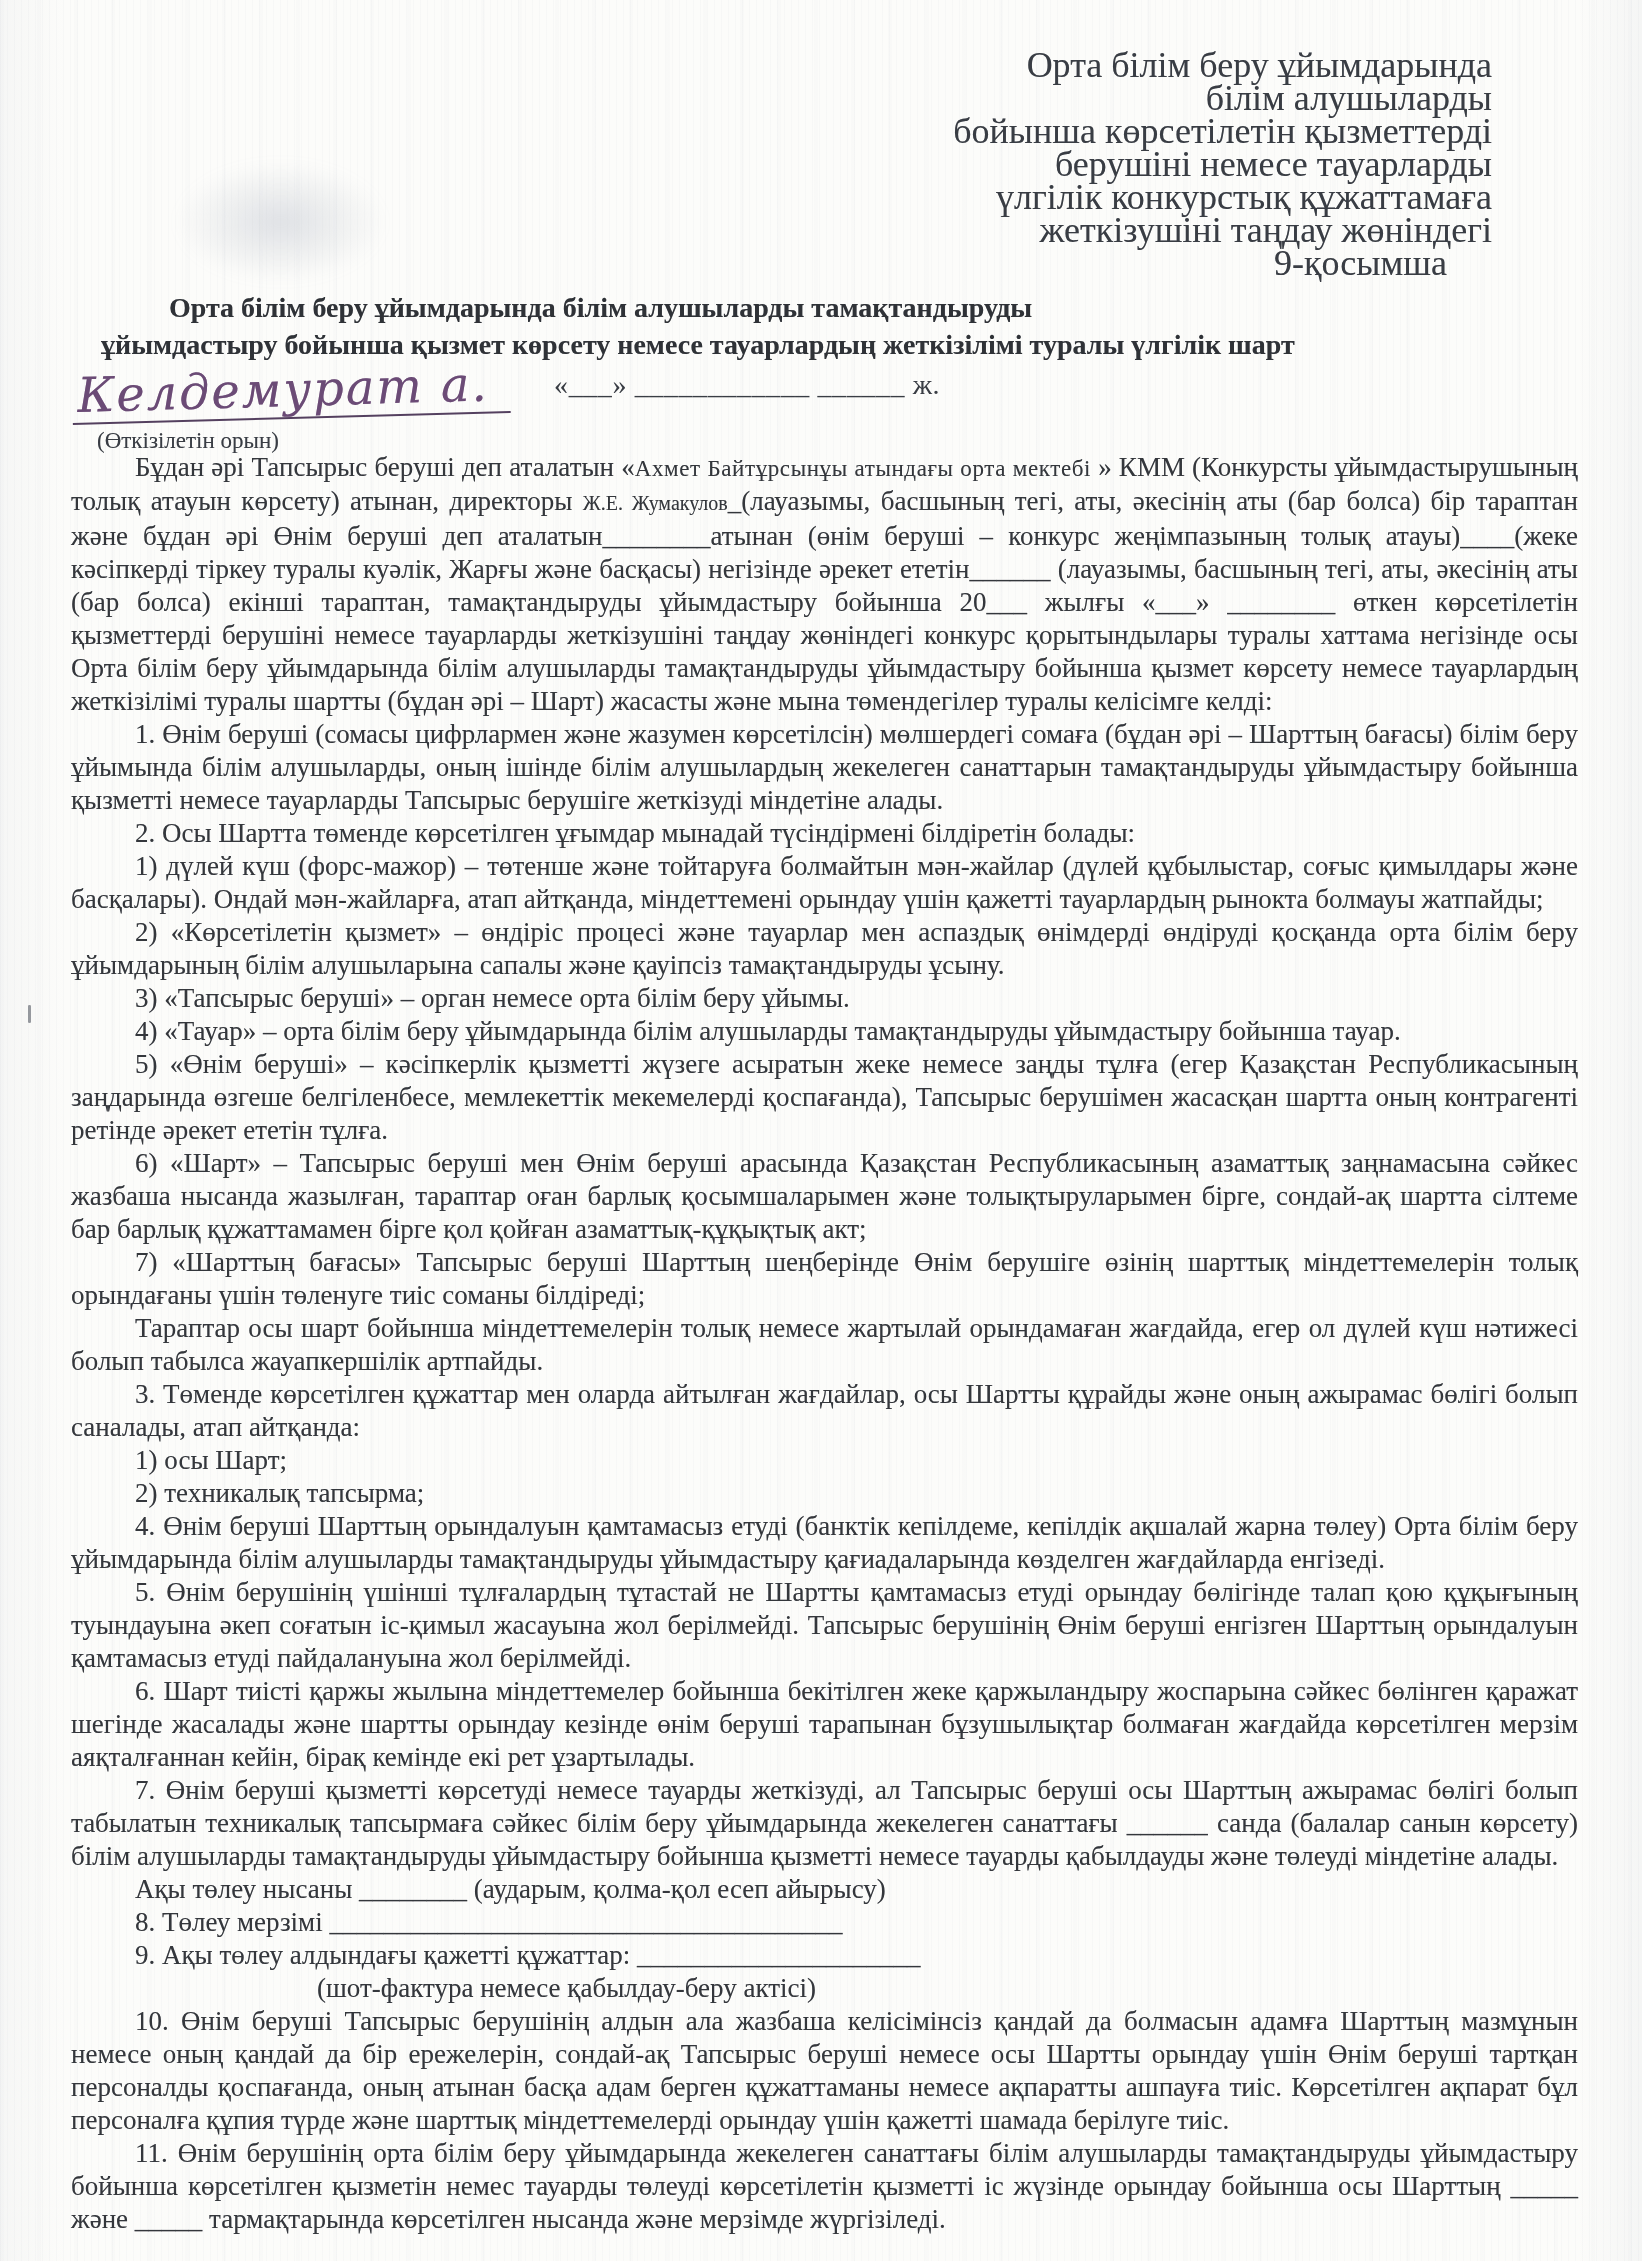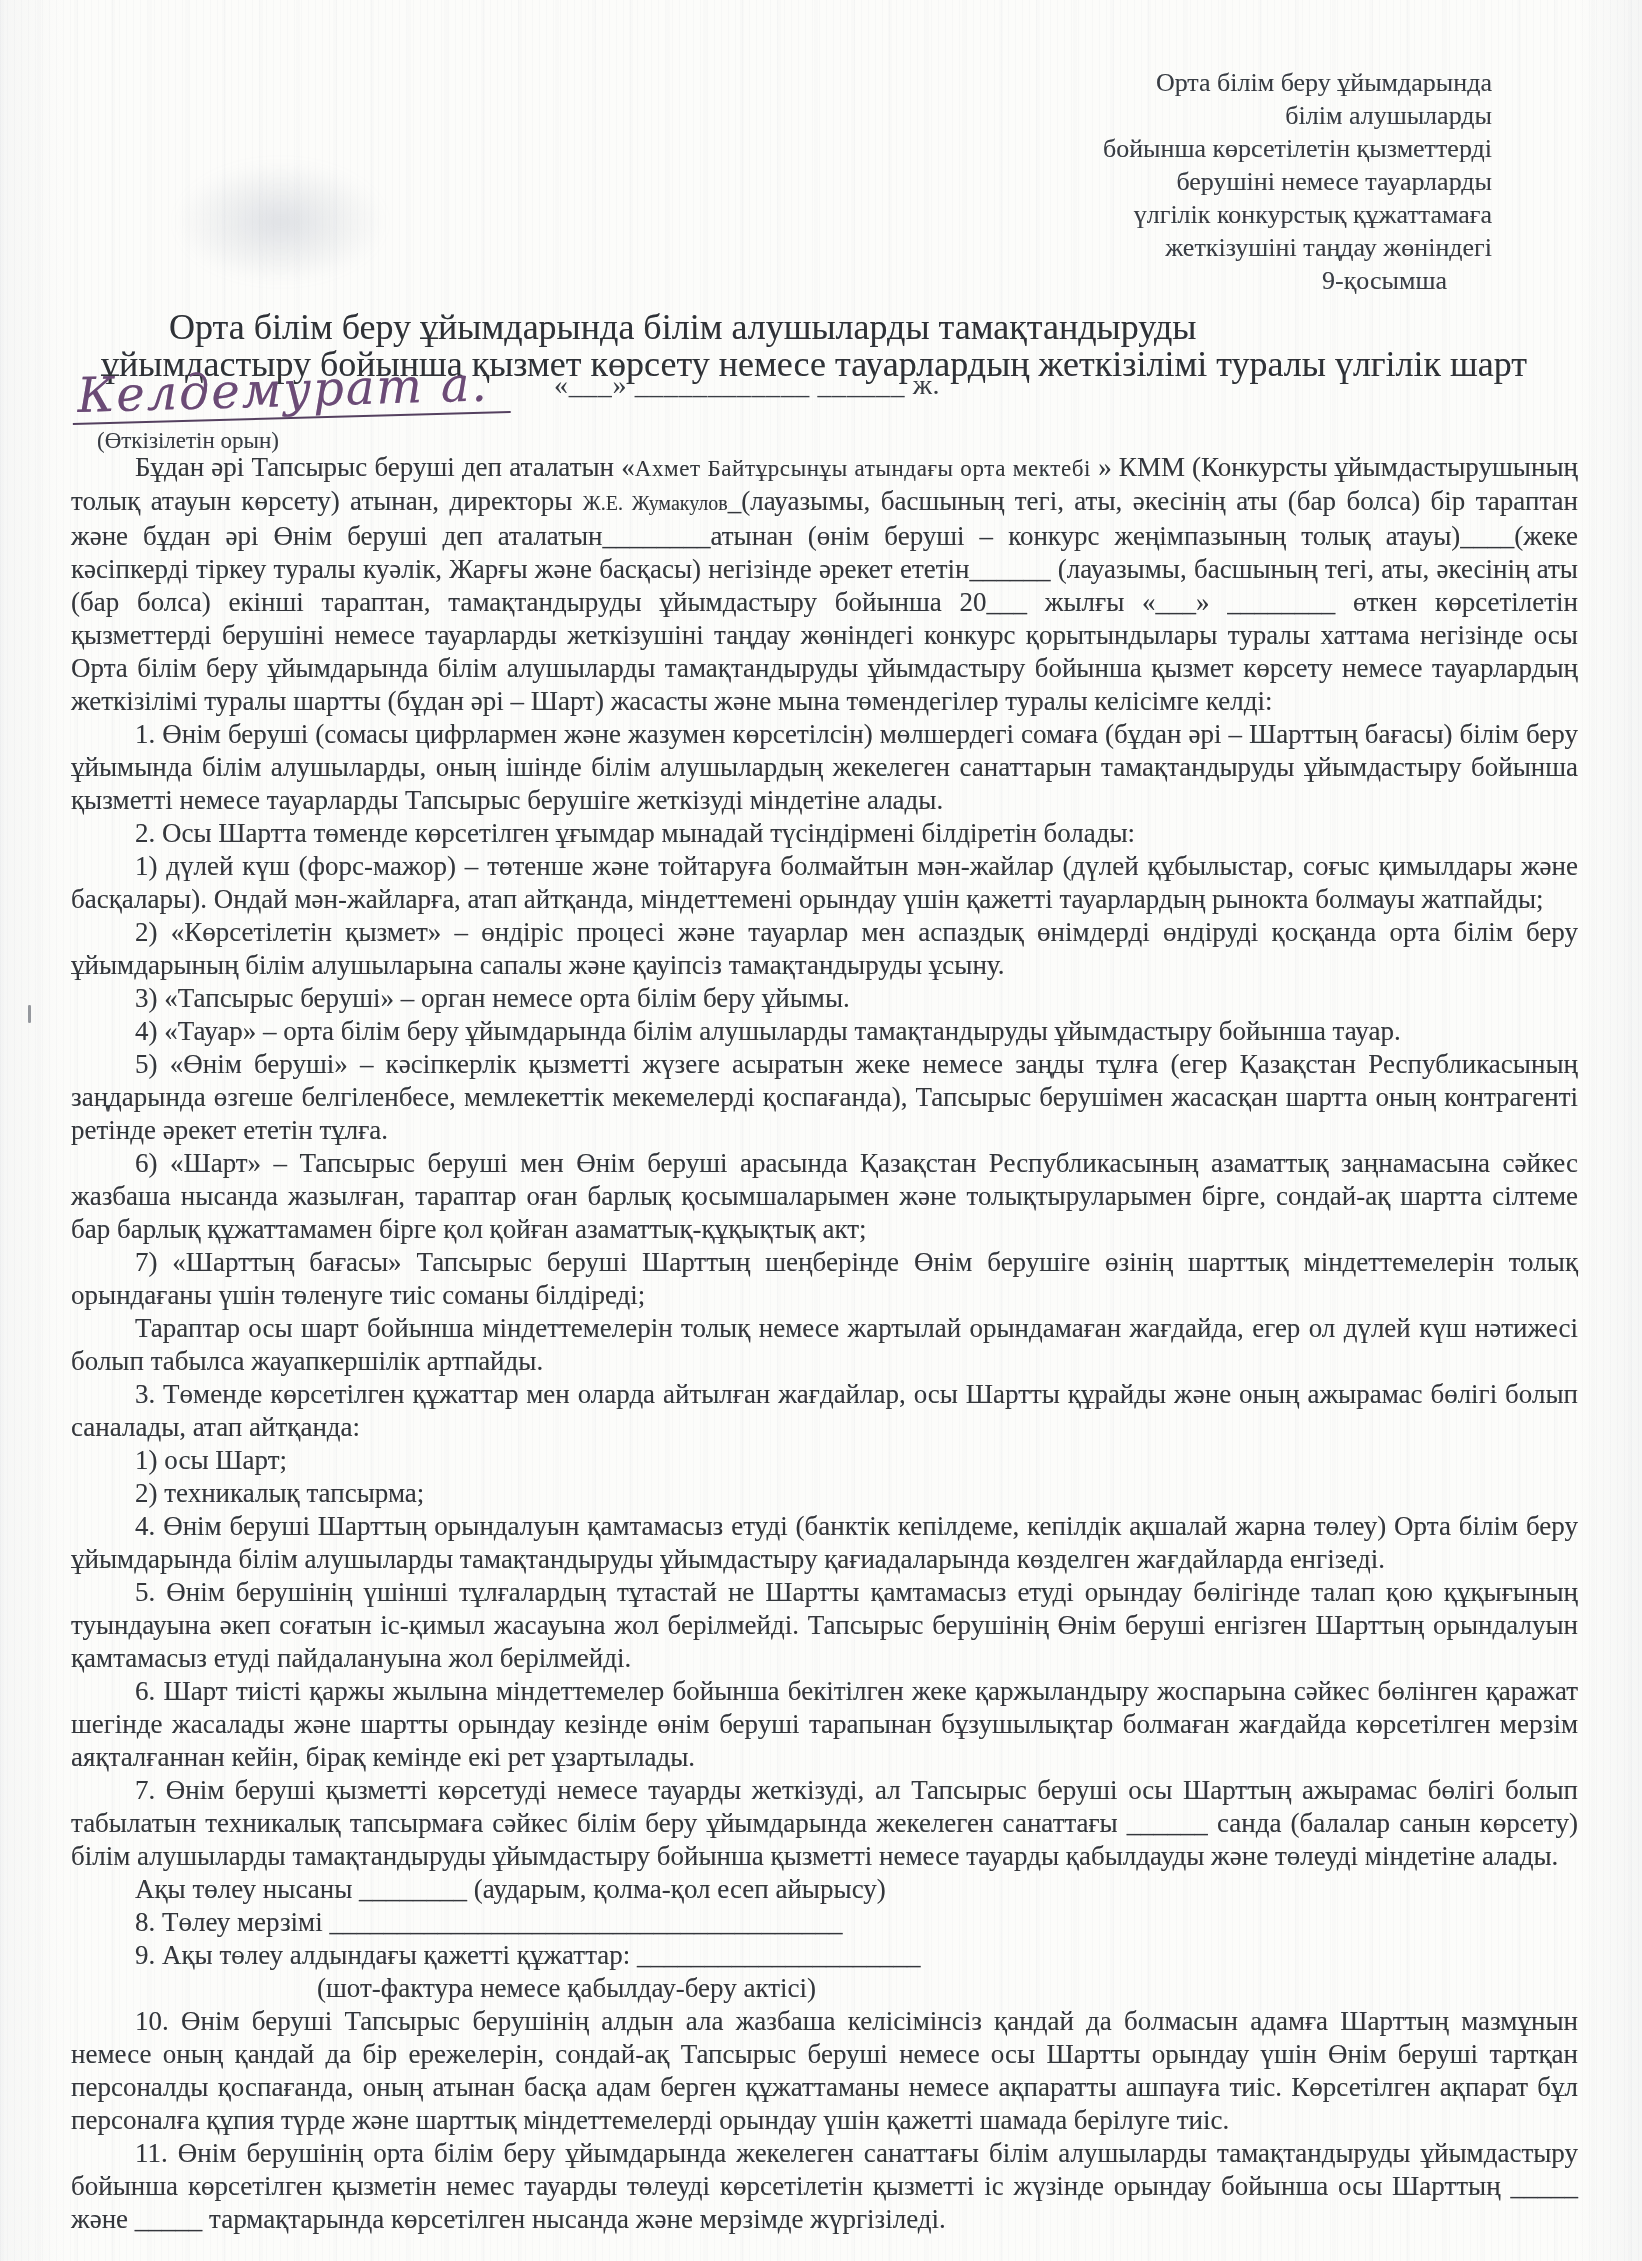--- a/index.html
+++ b/index.html
@@ -25,30 +25,30 @@
   .smudge{
     position:absolute;left:174px;top:161px;width:213px;height:122px;
     background:radial-gradient(ellipse at center, rgba(150,158,175,0.28), rgba(150,158,175,0.0) 70%);
     filter:blur(6.4px);
   }
   .margin-tick{
     position:absolute;left:28px;top:1005px;width:2.6px;height:18px;
     background:rgba(70,75,85,0.55);border-radius:1.3px;
   }
   .annex{
-    position:absolute;top:66px;right:151px;width:554px;
+    position:absolute;top:49px;right:151px;width:554px;
     text-align:right;
-    font-size:26px;line-height:33px;
+    font-size:36px;line-height:33px;
     color:#393d44;
     text-shadow:0 0 0.6px rgba(60,65,75,0.35);
   }
   .annex .annex-line:last-child{padding-right:45px;}
   .title{
-    position:absolute;top:309px;left:71px;width:1511px;
-    font-weight:normal;font-size:36px;line-height:37px;
+    position:absolute;top:289px;left:71px;width:1511px;
+    font-weight:bold;font-size:28px;line-height:37px;
     color:#2f3237;
     text-shadow:0 0 0.6px rgba(50,55,65,0.35);
   }
   .title .t1{display:block;padding-left:98px;}
   .title .t2{display:block;padding-left:30px;}
   .place-row{
     position:absolute;top:361px;left:72px;width:1482px;
     white-space:nowrap;
   }
   .handwriting{

